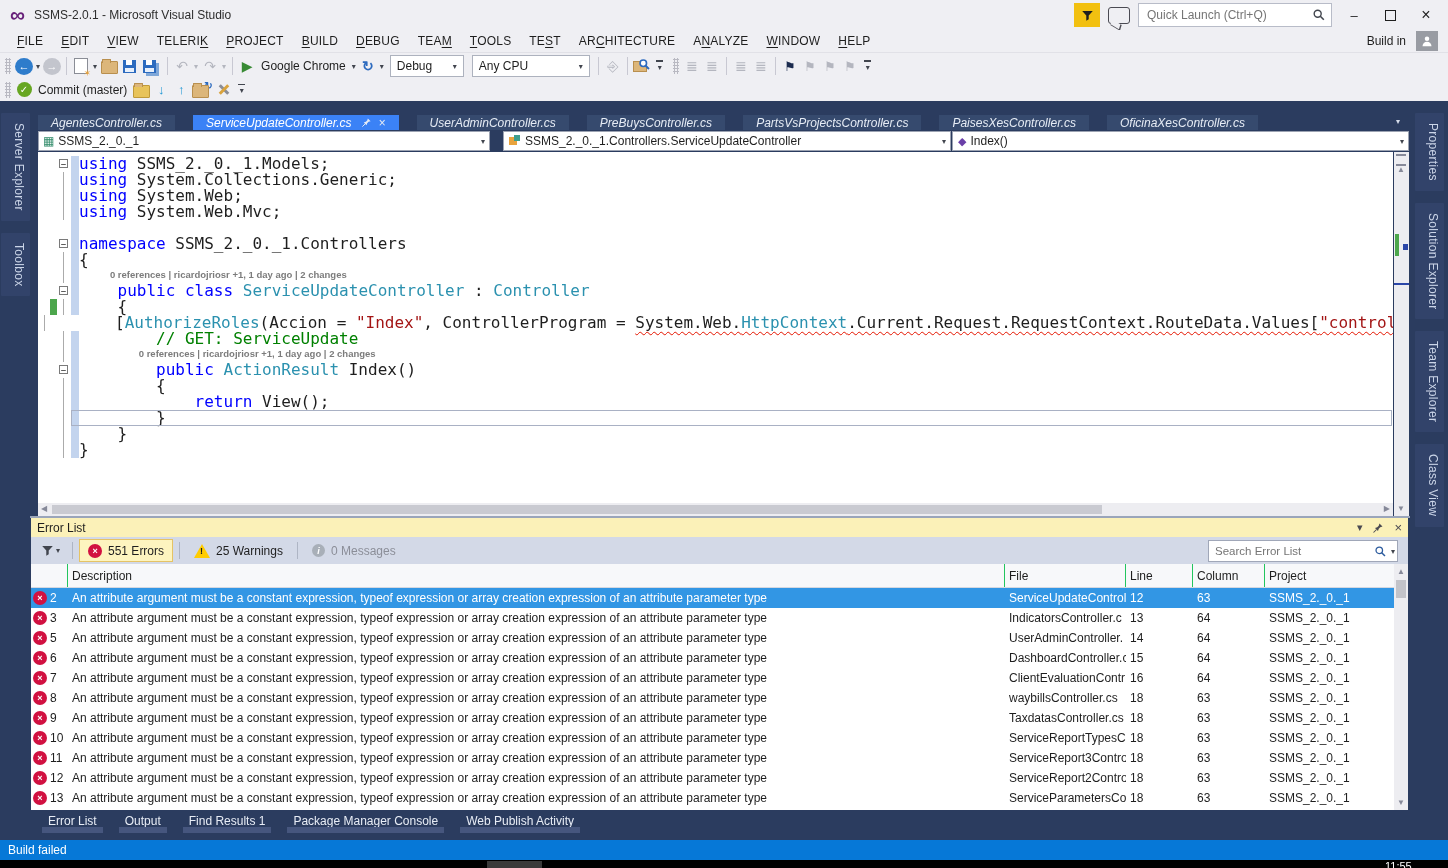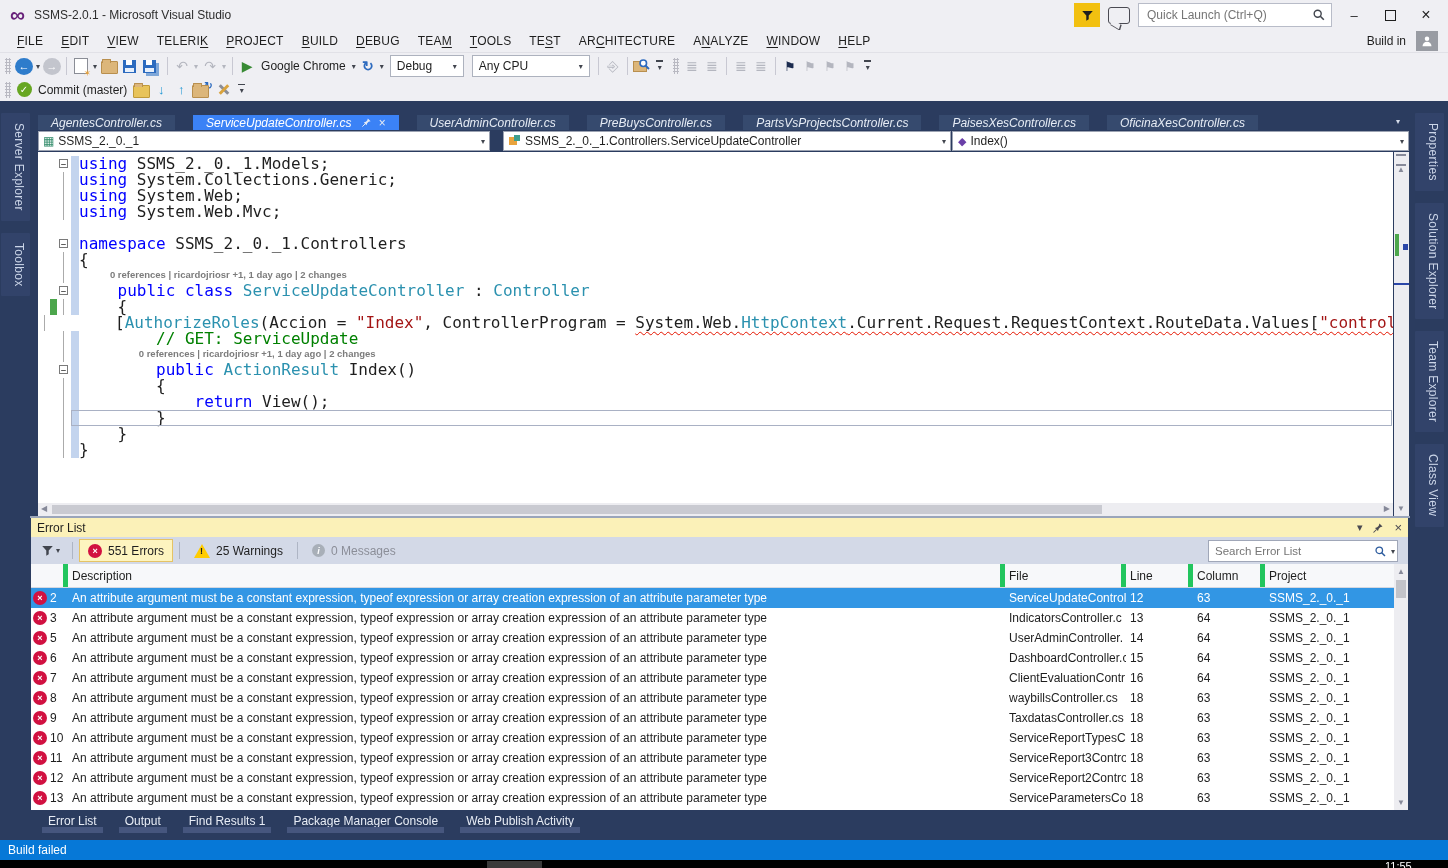--- a/index.html
+++ b/index.html
@@ -125,21 +125,21 @@
   .ebtn .lbl{margin-left:6px;}
   .ebtn.dim{color:#8B8E98;}
   .esep{width:1px;height:17px;background:#AEB5C4;margin:0 6px;}
   .icon-err{width:14px;height:14px;border-radius:50%;background:#D11141;color:#FFF;font-size:9px;font-weight:bold;display:flex;align-items:center;justify-content:center;flex:none;}
   .icon-warn{width:0;height:0;border-left:8px solid transparent;border-right:8px solid transparent;border-bottom:14px solid #FFCC00;position:relative;}
   .icon-warn:after{content:"!";position:absolute;left:-2px;top:2px;font-size:9px;font-weight:bold;color:#1E1E1E;}
   .icon-info{width:13px;height:13px;border-radius:50%;background:#A8AFB8;color:#FFF;font-size:9px;font-style:italic;font-weight:bold;display:flex;align-items:center;justify-content:center;}
   .esearch{position:absolute;right:10px;top:3px;width:188px;height:20px;background:#FFF;border:1px solid #A0A7B8;display:flex;align-items:center;}
   .esearch input{flex:1;border:0;outline:0;background:transparent;font-size:11.5px;color:#6D6D6D;padding:0 4px 0 6px;font-family:"Liberation Sans",sans-serif;}
   .grid-head{height:23px;background:#F7F8FA;border-bottom:1px solid #D5D8E0;display:grid;grid-template-columns:37px 937px 121px 67px 72px 1fr;align-items:center;font-size:12px;}
-  .grid-head .hc{padding-left:4px;height:100%;display:flex;align-items:center;border-right:5px solid #22c55e;}
+  .grid-head .hc{padding-left:4px;height:100%;display:flex;align-items:center;border-right:1px solid #22c55e;}
   .erows{height:220px;overflow:hidden;}
   .erow{height:20px;display:grid;grid-template-columns:37px 937px 121px 67px 72px 1fr;align-items:center;font-size:12px;color:#1E1E1E;background:#FFF;}
   .erow.sel{background:#3296E4;color:#FFF;}
   .erow .c0{display:flex;align-items:center;padding-left:2px;gap:3px;}
   .erow .cell{padding-left:4px;white-space:nowrap;overflow:hidden;}
   .evscroll{position:absolute;right:0;top:46px;width:14px;height:246px;background:#EDEDF1;}
   .evscroll .a{position:absolute;left:3px;font-size:8px;color:#868999;}
   .evscroll .thumb{position:absolute;left:2px;top:16px;width:10px;height:18px;background:#C2C3C9;}
   
   .bottomtabs{left:30px;top:810px;width:1380px;height:30px;background:#2B3C5F;display:flex;align-items:flex-start;padding-left:0;}

